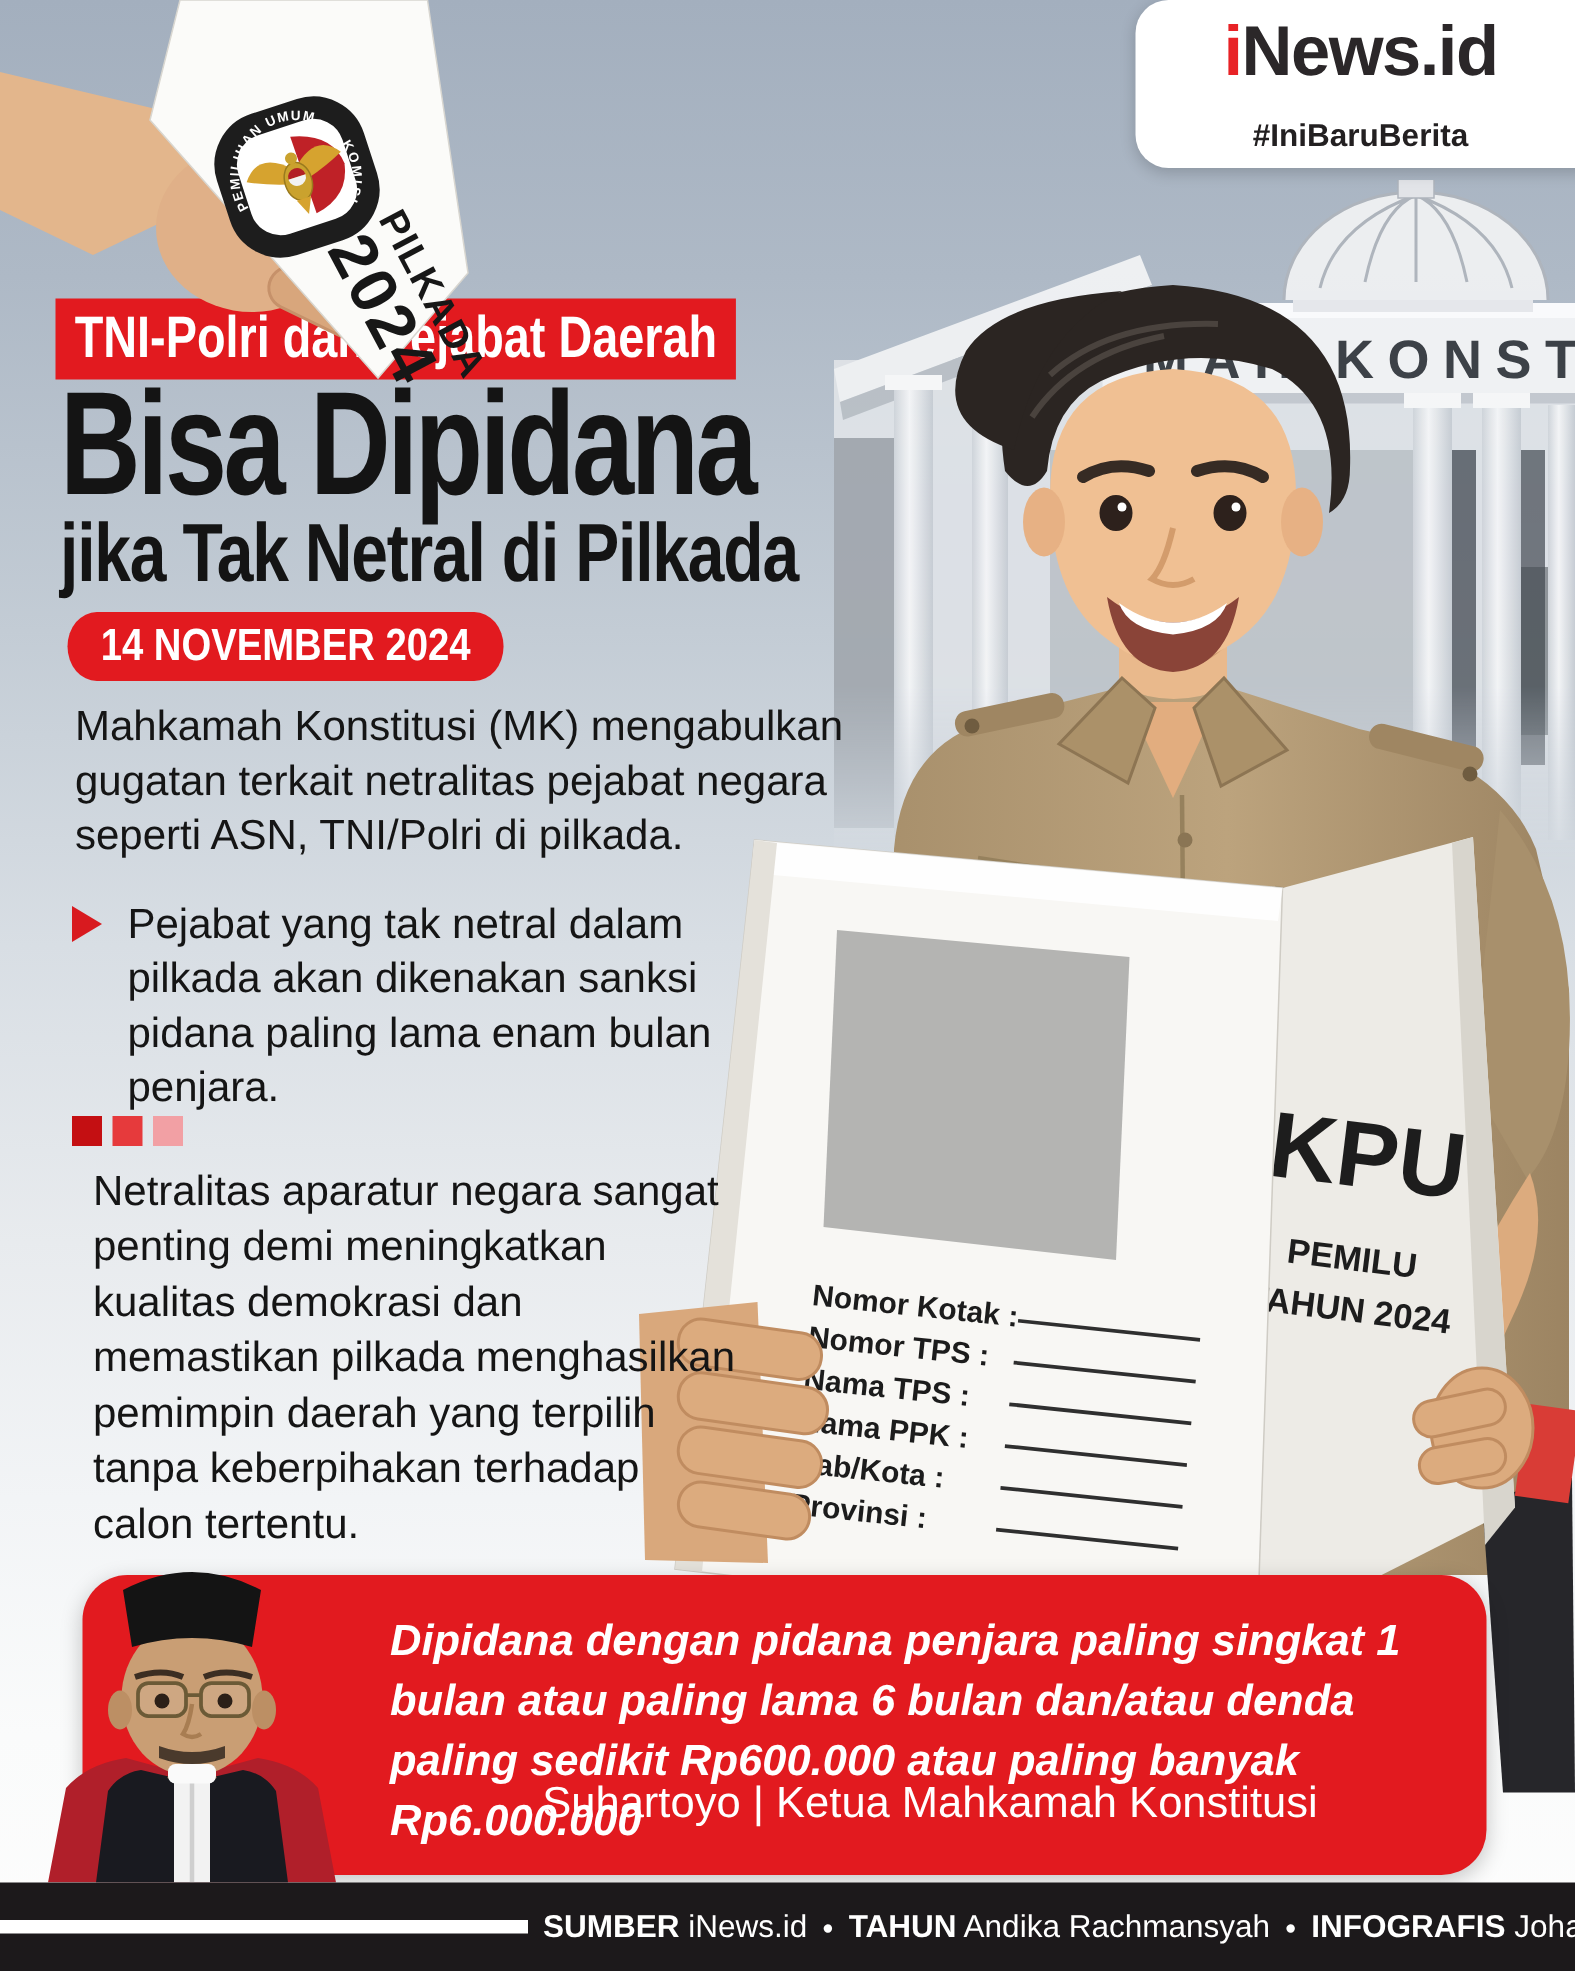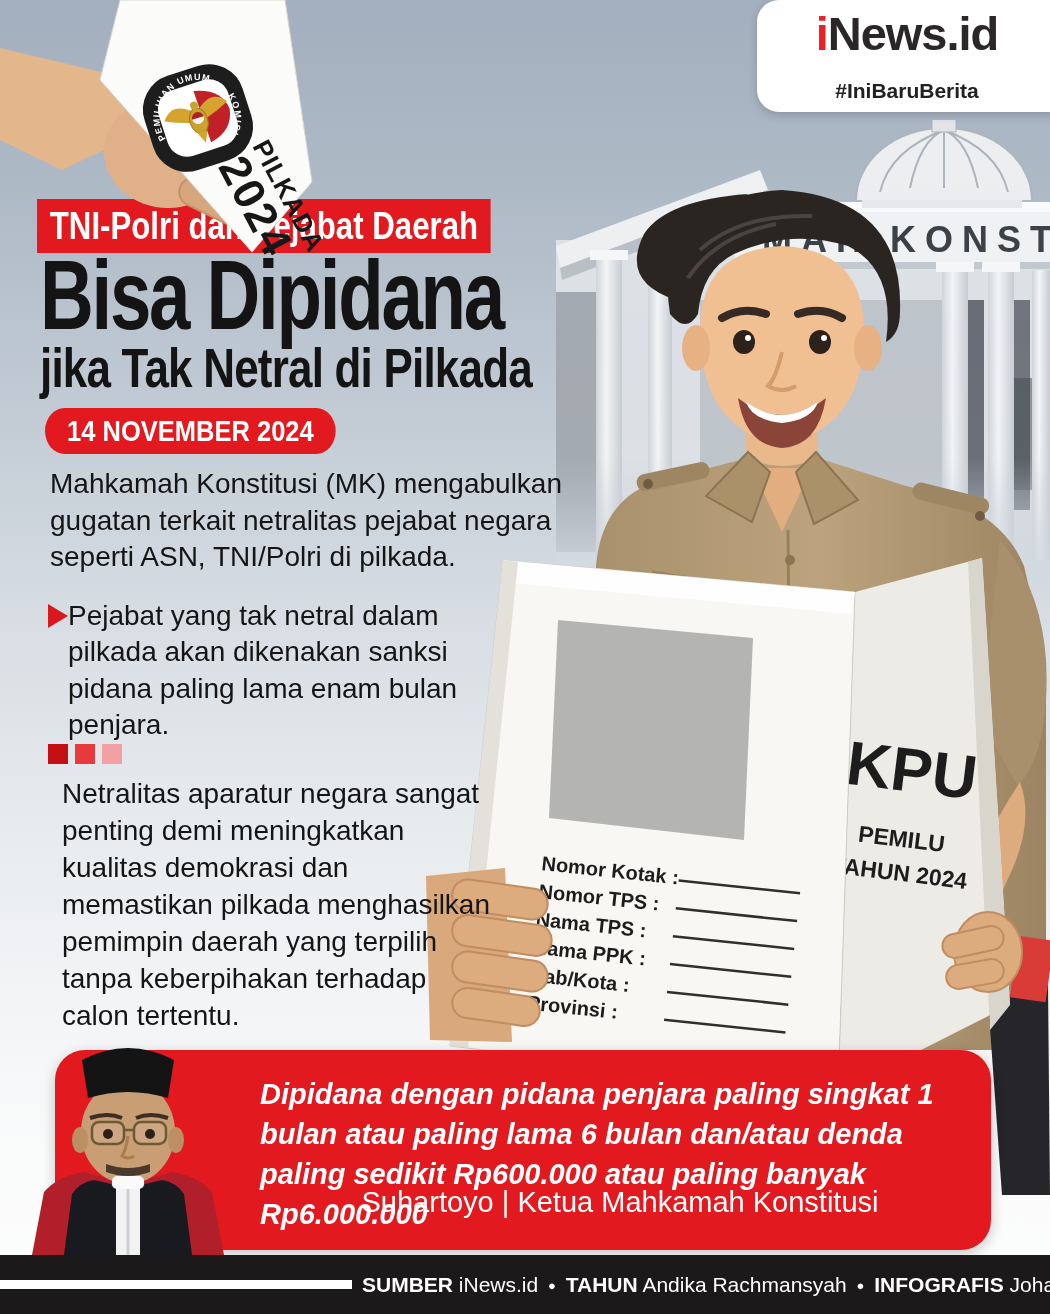--- a/index.html
+++ b/index.html
@@ -27,21 +27,21 @@
     letter-spacing:-1px;transform:scaleX(.8);transform-origin:left top;white-space:nowrap;z-index:4;}
   .date-pill{left:45px;top:408px;height:46px;border-radius:23px;background:#e21a1f;color:#fff;
     font-size:30px;font-weight:800;display:flex;align-items:center;padding:0 26px;
     transform:scaleX(.85);transform-origin:left top;white-space:nowrap;z-index:4;}
 
   
   .p1{left:50px;top:466px;width:565px;font-size:28px;line-height:1.31;color:#151515;z-index:4;}
   .bullet-row{left:48px;top:598px;width:430px;display:flex;z-index:4;}
   .tri{width:0;height:0;border-top:12px solid transparent;border-bottom:12px solid transparent;
     border-left:20px solid #d81a1f;margin-top:6px;flex:0 0 auto;}
-  .bullet-text{font-size:28px;line-height:1.3;color:#151515;}
+  .bullet-text{margin-left:17px;font-size:28px;line-height:1.3;color:#151515;}
   .sq-row{left:48px;top:744px;display:flex;gap:7px;z-index:4;}
   .sq{width:20px;height:20px;}
   .p2{left:62px;top:776px;width:432px;font-size:28px;line-height:1.32;color:#151515;z-index:4;}
 
   
   .quote-box{left:55px;top:1050px;width:936px;height:200px;background:#e21a1f;border-radius:30px;
     z-index:7;box-shadow:0 4px 14px rgba(0,0,0,.22);}
   .quote-text{position:absolute;left:205px;top:24px;width:700px;color:#ffffff;
     font-size:29px;line-height:1.38;font-weight:700;font-style:italic;}
   .quote-attr{position:absolute;left:205px;top:136px;width:720px;text-align:center;color:#ffffff;

